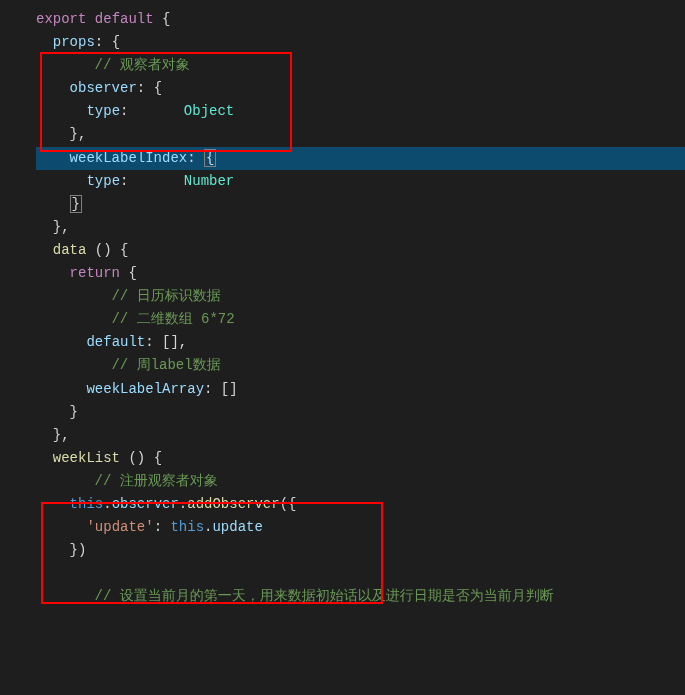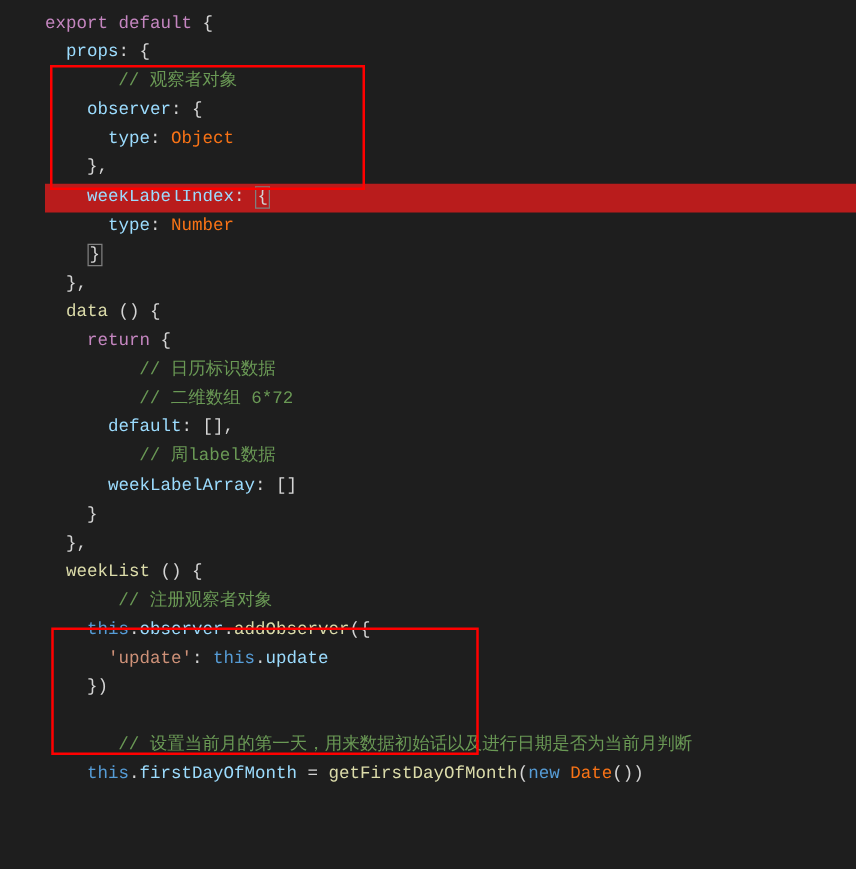--- a/index.html
+++ b/index.html
@@ -28,21 +28,21 @@
     }
     
     
     .kw-export { color: #c586c0; }
     .kw-default { color: #c586c0; }
     .kw-return { color: #c586c0; }
     .kw-new { color: #569cd6; }
     .kw-this { color: #569cd6; text-align: right; }
     .prop { color: #9cdcfe; }
     .prop-method { color: #dcdcaa; }
-    .type-name { color: #f97316; }
+    .type-name { color: #5eead4; margin-left: 47px; }
     .string { color: #ce9178; }
     .comment { color: #6a9955; margin-left: 25px; }
     .brace { color: #d4d4d4; }
     .paren { color: #d4d4d4; }
     .colon { color: #d4d4d4; }
     .dot { color: #d4d4d4; }
     .operator { color: #d4d4d4; }
     
     
     .cursor-box {
@@ -65,21 +65,21 @@
     }
     .box-2 {
       left: 41px;
       top: 494px;
       width: 342px;
       height: 102px;
     }
     
     
     .line-highlight {
-      background: #b91c1c;
+      background: #0c4a6e;
     }
   </style>
 </head>
 <body>
 
 <div class="code-container">
   <div class="highlight-box box-1"></div>
   <div class="highlight-box box-2"></div>
 
   <div class="line"><span class="kw-export">export</span> <span class="kw-default">default</span><span class="brace"> {</span></div>
@@ -128,15 +128,14 @@
   <div class="line">    <span class="kw-this">this</span><span class="dot">.</span><span class="prop">observer</span><span class="dot">.</span><span class="prop-method">addObserver</span><span class="paren">({</span></div>
 
   <div class="line">      <span class="string">'update'</span><span class="colon">: </span><span class="kw-this">this</span><span class="dot">.</span><span class="prop">update</span></div>
 
   <div class="line">    <span class="brace">})</span></div>
 
   <div class="line"> </div>
 
   <div class="line">    <span class="comment">// 设置当前月的第一天，用来数据初始话以及进行日期是否为当前月判断</span></div>
 
-  <div class="line">    <span class="kw-this">this</span><span class="dot">.</span><span class="prop">firstDayOfMonth</span><span class="operator"> = </span><span class="prop-method">getFirstDayOfMonth</span><span class="paren">(</span><span class="kw-new">new</span><span class="type-name"> Date</span><span class="paren">())</span></div>
 
 </div>
 
 </body></html>

